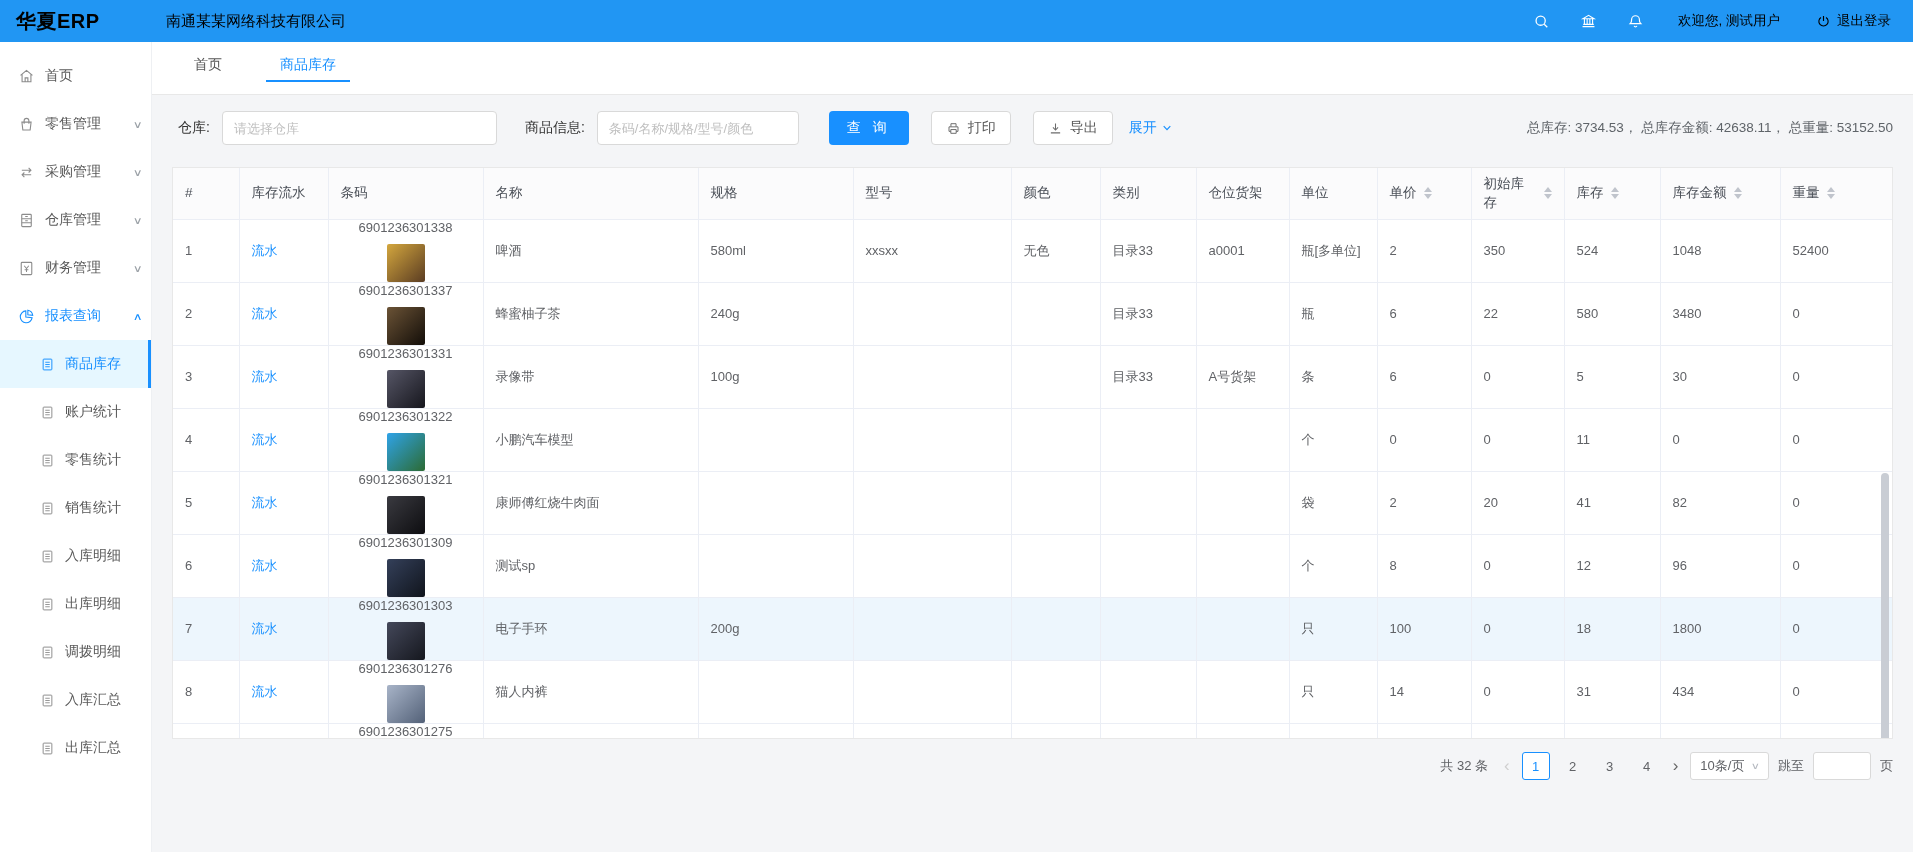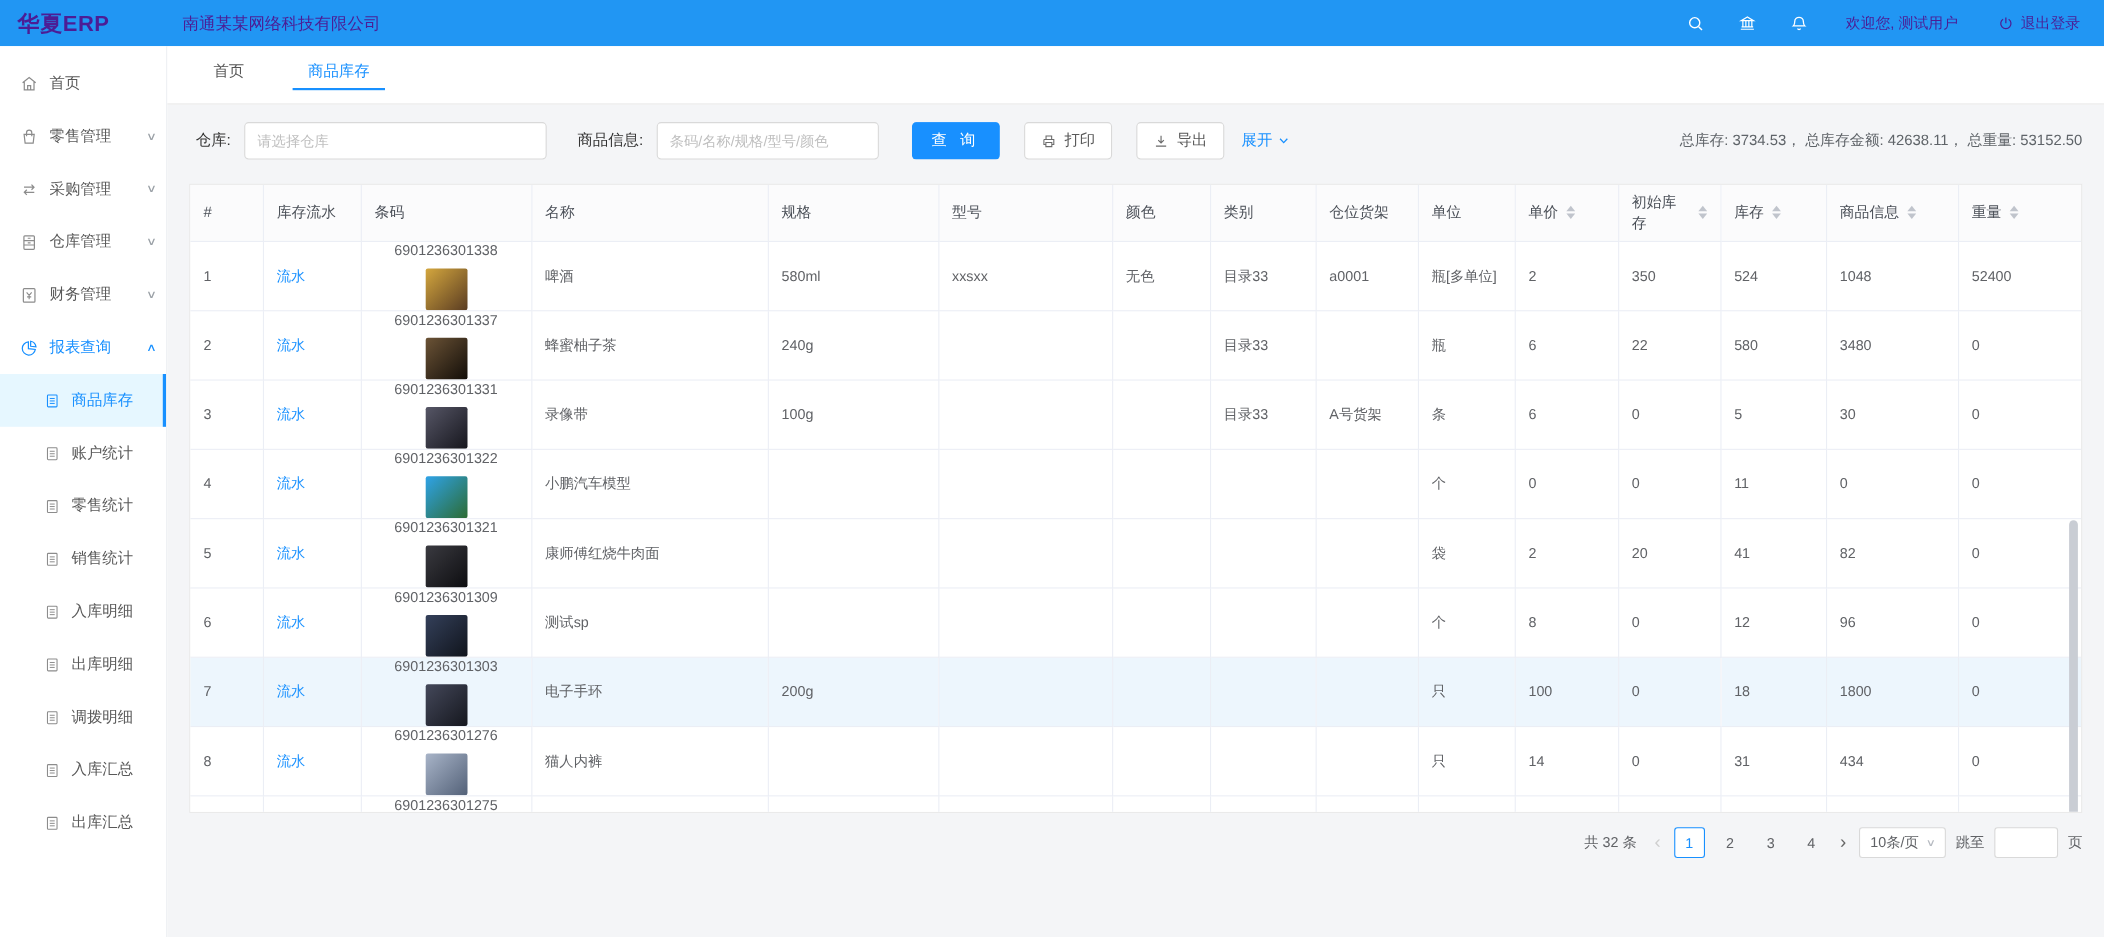--- a/index.html
+++ b/index.html
@@ -1,20 +1,20 @@
 <!DOCTYPE html>
 <html><head>
 <meta charset="utf-8">
 <style>
   * { margin:0; padding:0; box-sizing:border-box; }
   html,body { width:1913px; height:852px; overflow:hidden; }
   body { font-family:"Liberation Sans","DejaVu Sans",sans-serif; font-size:13px; color:#606266; background:#fff; }
 
   
-  .topbar { height:42px; background:#2196f3; display:flex; align-items:center; color:#4c1d95; }
+  .topbar { height:42px; background:#2196f3; display:flex; align-items:center; color:#000000; }
   .logo { width:152px; padding-left:16px; font-size:20px; font-weight:bold; letter-spacing:.5px; }
   .company { font-size:15px; margin-left:14px; }
   .topbar-right { margin-left:auto; display:flex; align-items:center; padding-right:22px; }
   .tb-icon { width:17px; height:17px; margin-left:30px; color:#fff; cursor:pointer; }
   .welcome { margin-left:34px; font-size:13.5px; }
   .logout { margin-left:36px; display:flex; align-items:center; gap:6px; font-size:13.5px; cursor:pointer; }
   .logout svg { width:15px; height:15px; }
 
   
   .layout { display:flex; height:810px; }
@@ -456,21 +456,21 @@
                     <span class="th-label">库存</span>
                     <span class="caret">
                       <i class="up"></i>
                       <i class="dn"></i>
                     </span>
                   </div>
                 </th>
 
                 <th class="sortable">
                   <div class="th-in">
-                    <span class="th-label">商品信息</span>
+                    <span class="th-label">库存金额</span>
                     <span class="caret">
                       <i class="up"></i>
                       <i class="dn"></i>
                     </span>
                   </div>
                 </th>
 
                 <th class="sortable">
                   <div class="th-in">
                     <span class="th-label">重量</span>

